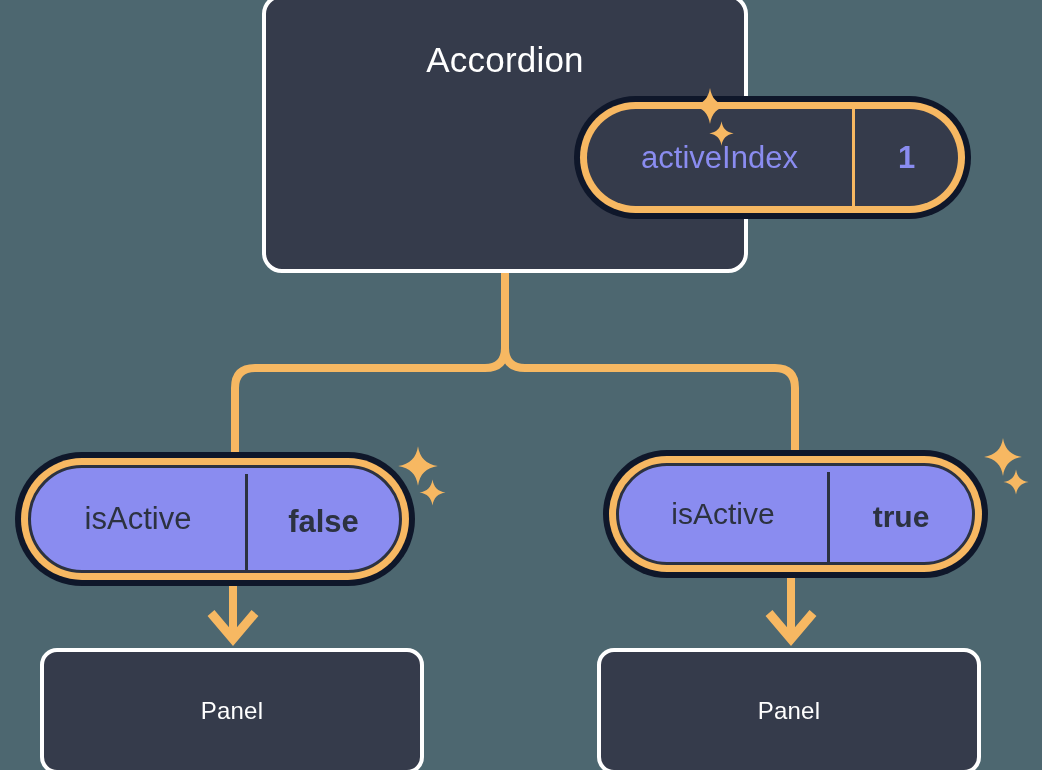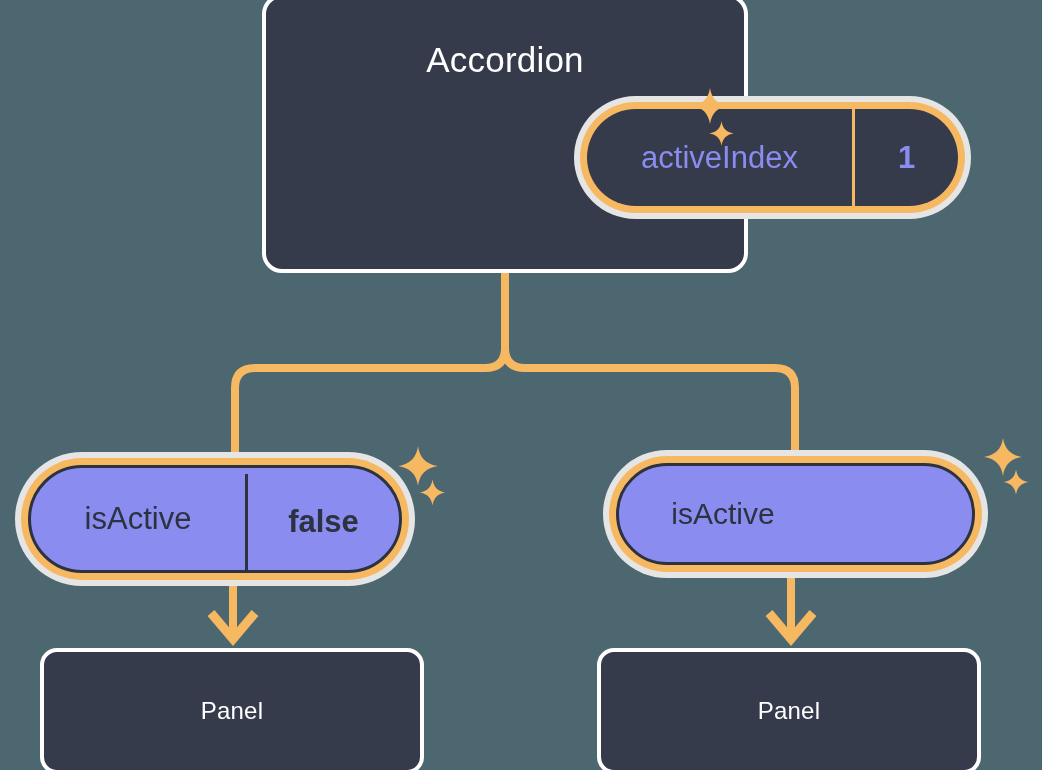--- a/index.html
+++ b/index.html
@@ -72,21 +72,21 @@
     font-size: 24px;
   }
 
   
   .pill {
     position: absolute;
     box-sizing: border-box;
     border-radius: 999px;
     display: flex;
     align-items: stretch;
-    background: #e5e5e5;              
+    background: #0f172a;              
     padding: 6px;
   }
   .pill-inner {
     flex: 1 1 auto;
     display: flex;
     align-items: stretch;
     border-radius: 999px;
     background: #f7b862;              
     padding: 7px;
     box-sizing: border-box;
@@ -220,20 +220,21 @@
   <div class="sparkle" style="left:418px; top:478px;">
     <svg width="29" height="29" viewBox="0 0 40 40">
       <path d="M20 2 C21.6 12.6 27.4 18.4 38 20 C27.4 21.6 21.6 27.4 20 38 C18.4 27.4 12.6 21.6 2 20 C12.6 18.4 18.4 12.6 20 2 Z" fill="#f7b862"></path>
     </svg>
   </div>
 
   <div id="pill-is-active-true" class="pill pill-purple">
     <div class="pill-inner">
       <div class="pill-body">
         <div class="pill-key">isActive</div>
+        <div class="pill-val">true</div>
       </div>
     </div>
   </div>
   <div class="sparkle" style="left:982px; top:436px;">
     <svg width="42" height="42" viewBox="0 0 40 40">
       <path d="M20 2 C21.6 12.6 27.4 18.4 38 20 C27.4 21.6 21.6 27.4 20 38 C18.4 27.4 12.6 21.6 2 20 C12.6 18.4 18.4 12.6 20 2 Z" fill="#f7b862"></path>
     </svg>
   </div>
   <div class="sparkle" style="left:1002px; top:468px;">
     <svg width="28" height="28" viewBox="0 0 40 40">

